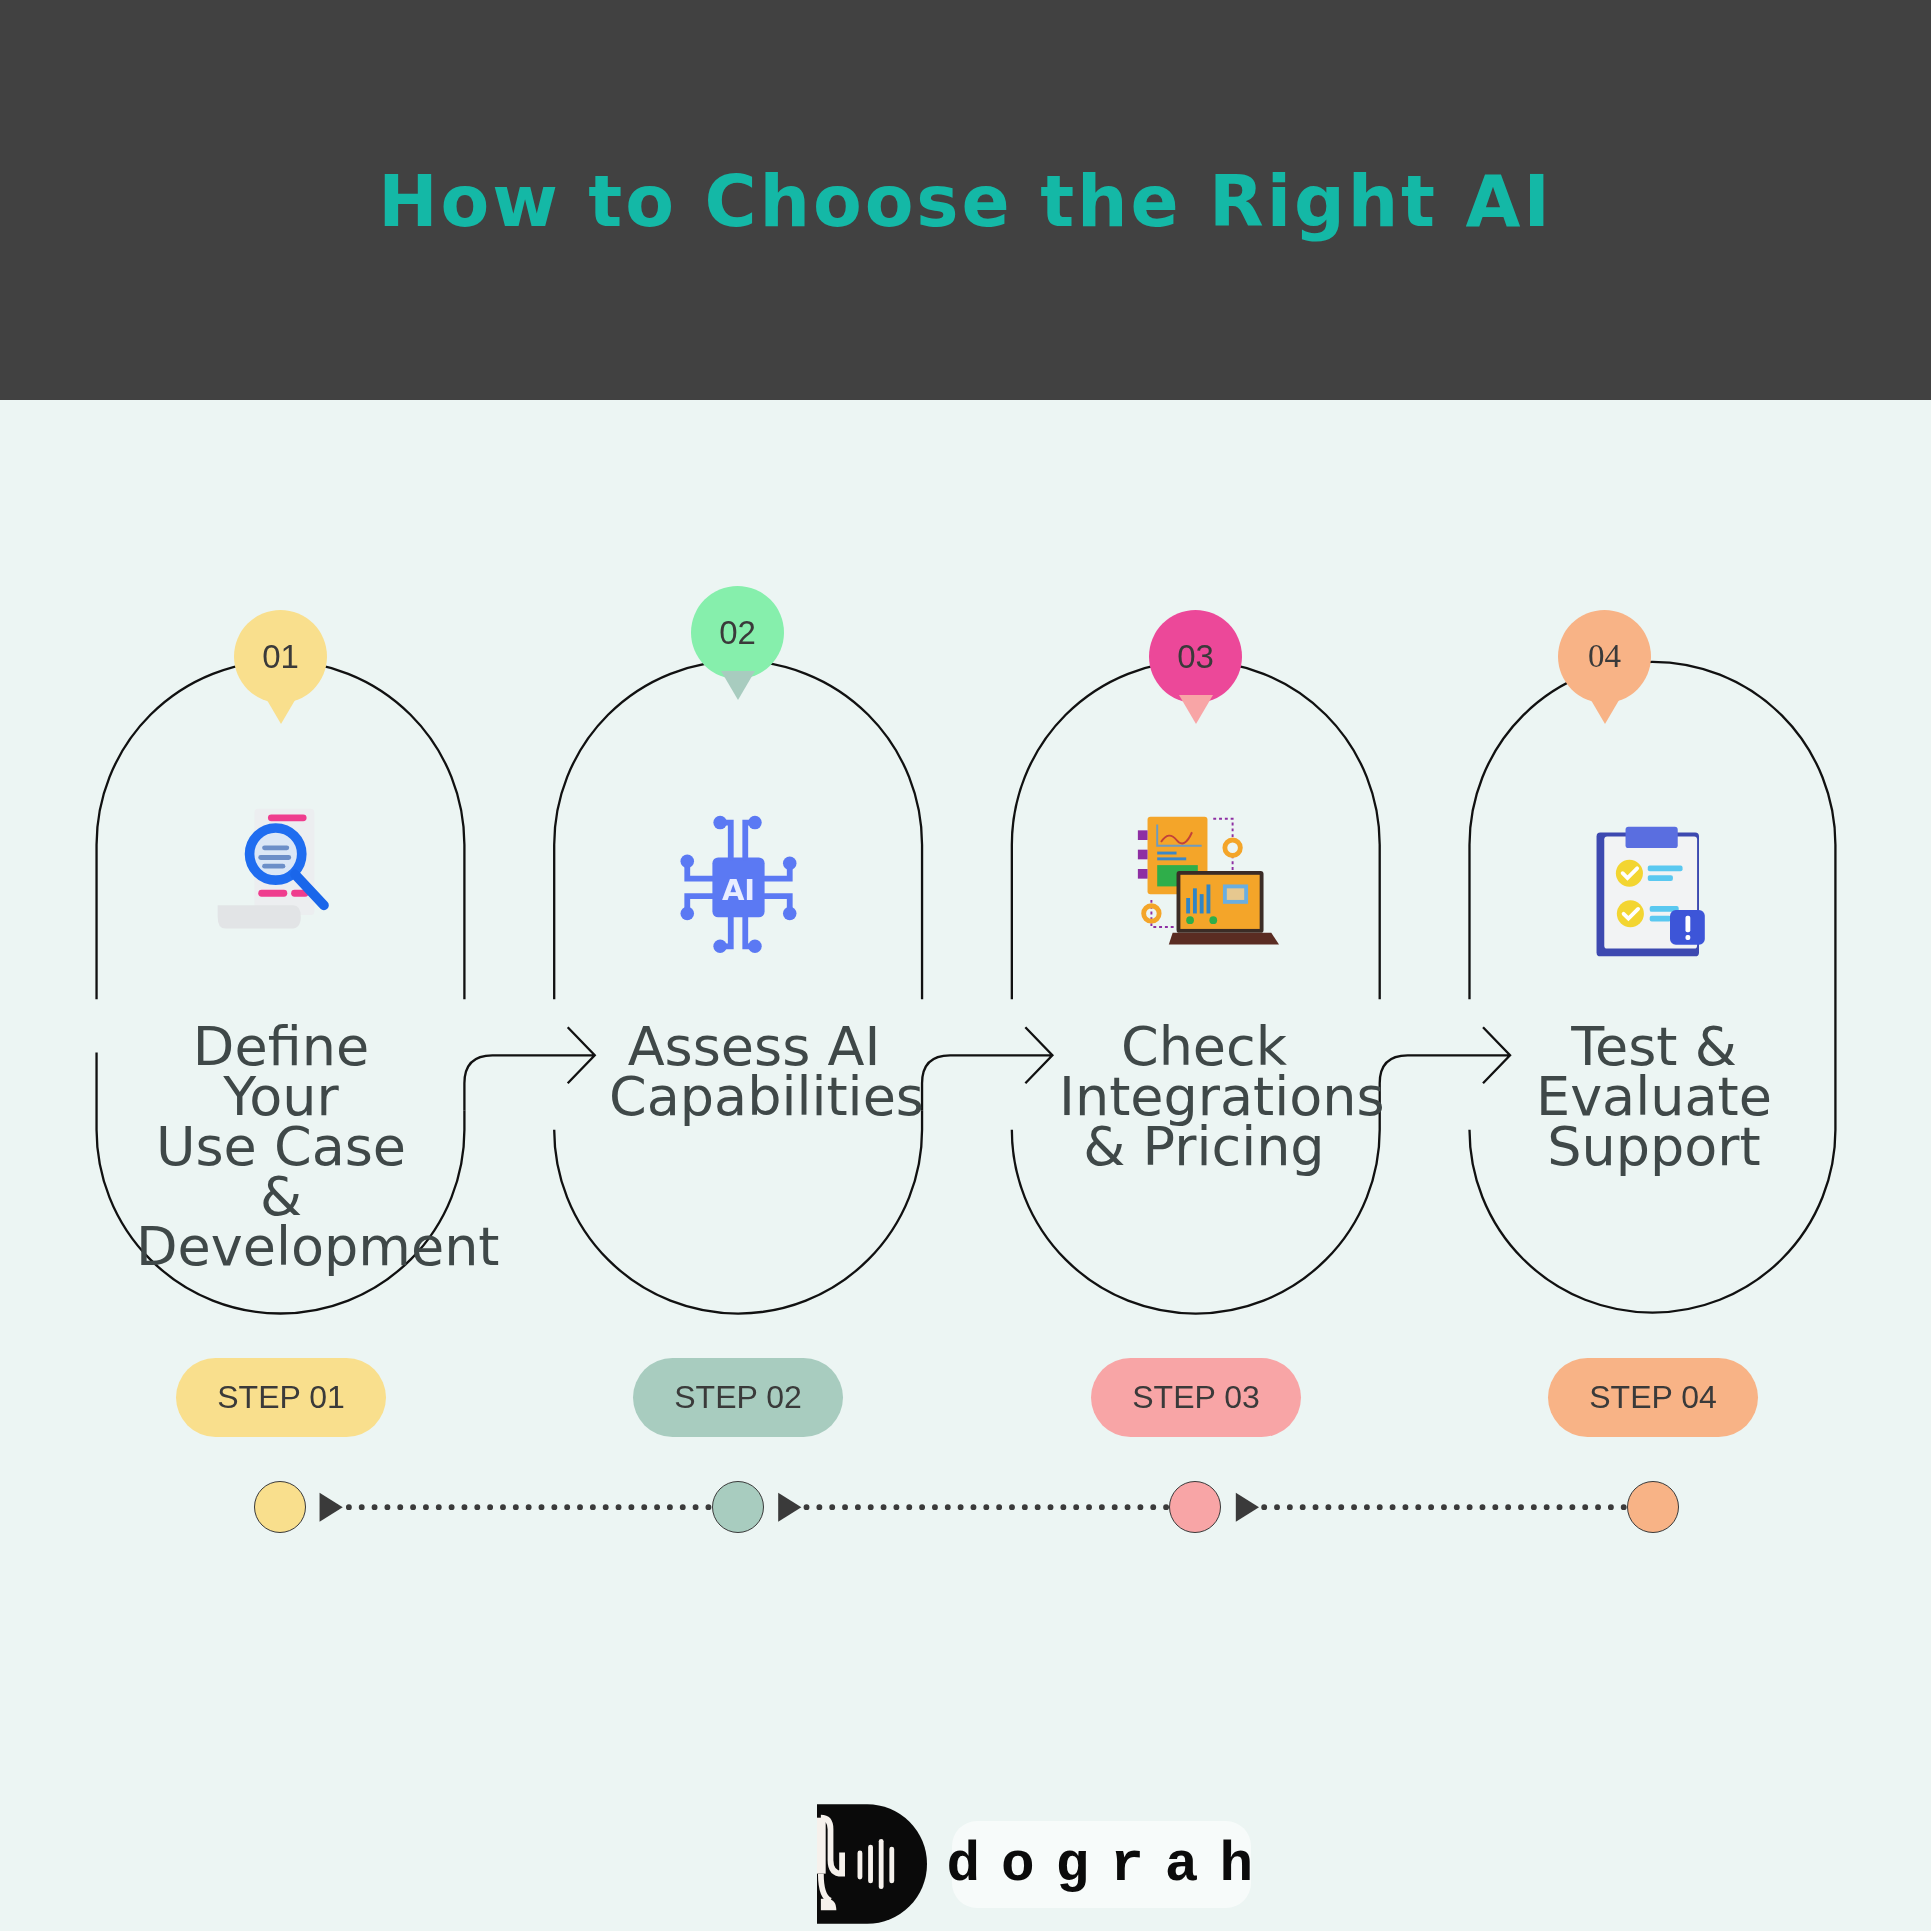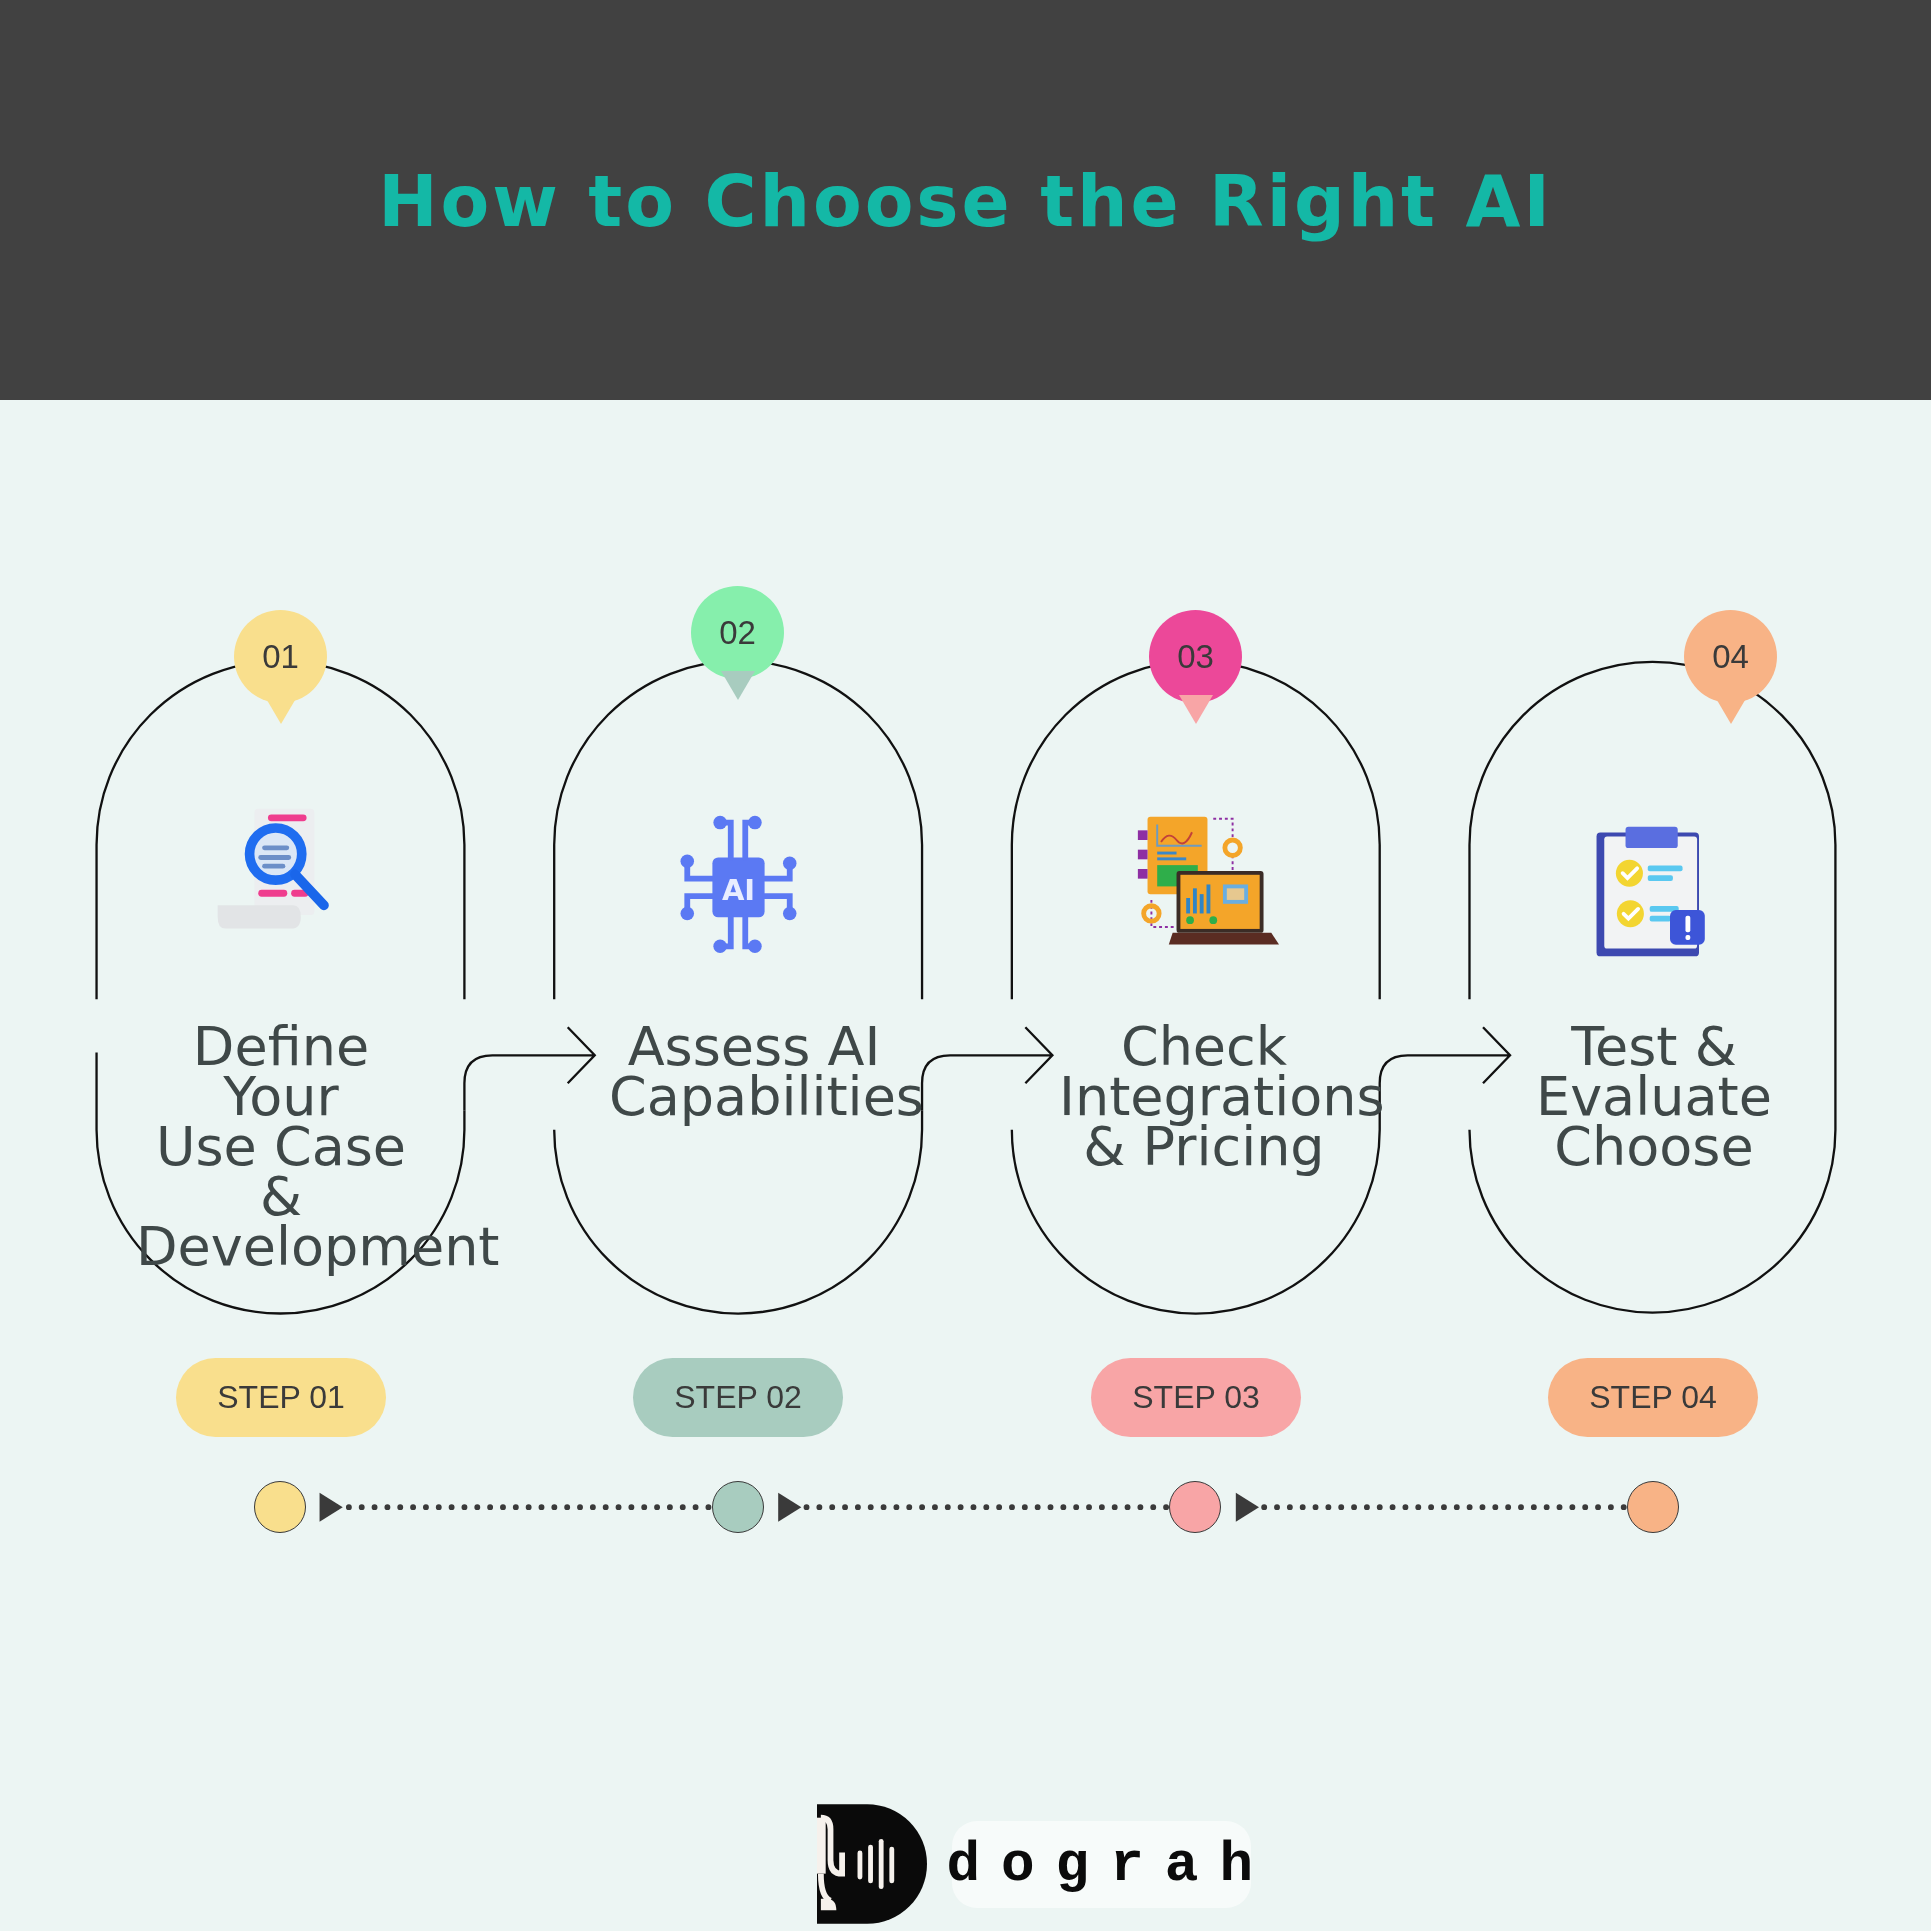--- a/index.html
+++ b/index.html
@@ -183,21 +183,21 @@
   </svg>
 </div>
 <div class="step-text" style="left:1059px;top:1022px;">
   <div>Check</div>
   <div>Integrations</div>
   <div>&amp; Pricing</div>
 </div>
 <div class="step-badge" style="left:1091px;top:1358px;background:#F8A5A6;">STEP 03</div>
 <div class="dot" style="left:1169px;top:1481px;background:#F8A5A6;"></div>
 
-<div class="pin" style="left:1684px;top:610px;background:#F8B386;--c:#F8B386;">
+<div class="pin" style="left:1558px;top:610px;background:#F8B386;font-family:Liberation Serif, serif;--c:#F8B386;">
     <span>04</span>
   </div>
 <div class="icon-box" style="left:1583px;top:821px;">
   <svg width="145" height="145" viewBox="0 0 150 150">
     <rect x="14" y="12" width="106" height="128" rx="4" fill="#3d49b0"></rect>
     <rect x="22" y="16" width="96" height="116" rx="3" fill="#f2f3f4"></rect>
     <rect x="44" y="6" width="54" height="22" rx="3" fill="#5a6ee0"></rect>
     <circle cx="48" cy="54" r="14" fill="#f3d531"></circle>
     <path d="M41 54 L46 59 L56 49" stroke="#fff" stroke-width="4" fill="none" stroke-linecap="round"></path>
     <rect x="67" y="46" width="36" height="6" rx="2" fill="#5ac8f0"></rect>
@@ -207,21 +207,21 @@
     <rect x="69" y="88" width="30" height="6" rx="2" fill="#5ac8f0"></rect>
     <rect x="69" y="98" width="22" height="6" rx="2" fill="#5ac8f0"></rect>
     <rect x="90" y="92" width="36" height="36" rx="6" fill="#3d55d8"></rect>
     <rect x="106" y="98" width="5" height="17" rx="2" fill="#fff"></rect>
     <rect x="106" y="118" width="5" height="5" rx="2" fill="#fff"></rect>
   </svg>
 </div>
 <div class="step-text" style="left:1509px;top:1022px;">
   <div>Test &amp;</div>
   <div>Evaluate</div>
-  <div>Choose</div>
+  <div>Support</div>
 </div>
 <div class="step-badge" style="left:1548px;top:1358px;background:#F8B386;">STEP 04</div>
 <div class="dot" style="left:1627px;top:1481px;background:#F8B386;"></div>
 
 <div class="logo">
   <svg class="logo-mark" viewBox="0 0 114 124">
     <path d="M0 0 H52 A62 62 0 0 1 52 124 H0 Z" fill="#0a0a0a"></path>
     <path d="M4 14 Q14 14 14 26 V58 Q14 72 26 72 V50" stroke="#f6f1ec" stroke-width="6" fill="none"></path>
     <path d="M4 14 V72" stroke="#f6f1ec" stroke-width="10" fill="none"></path>
     <path d="M4 72 Q4 96 14 100" stroke="#f6f1ec" stroke-width="6" fill="none"></path>

